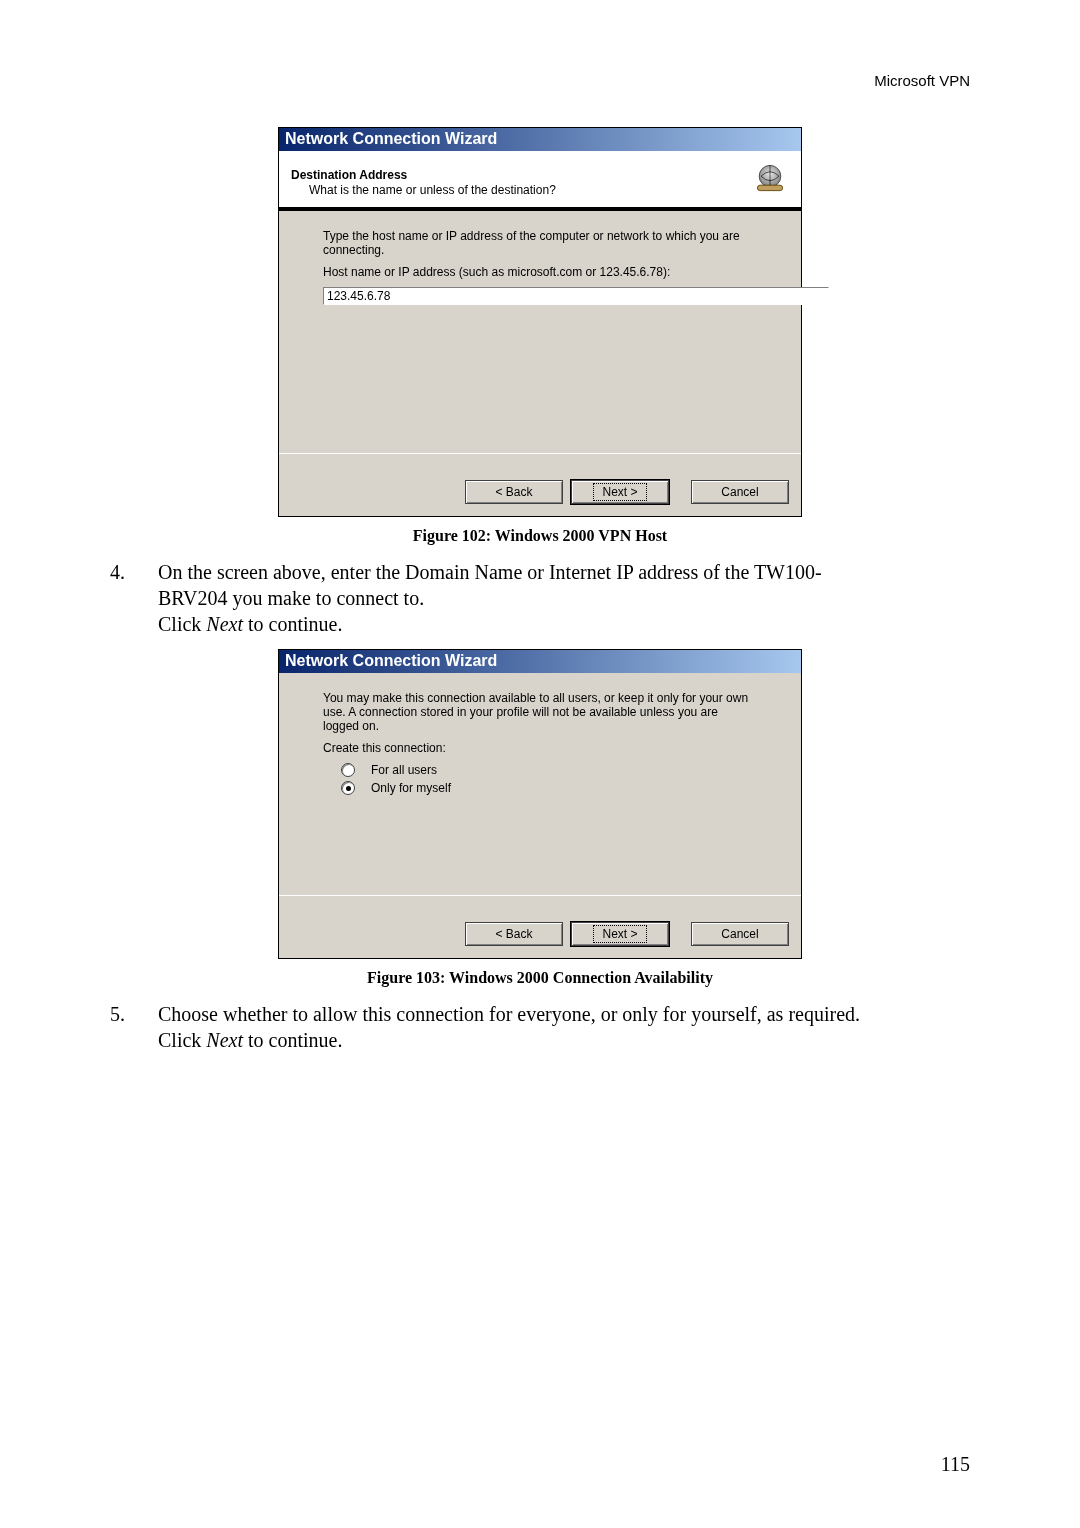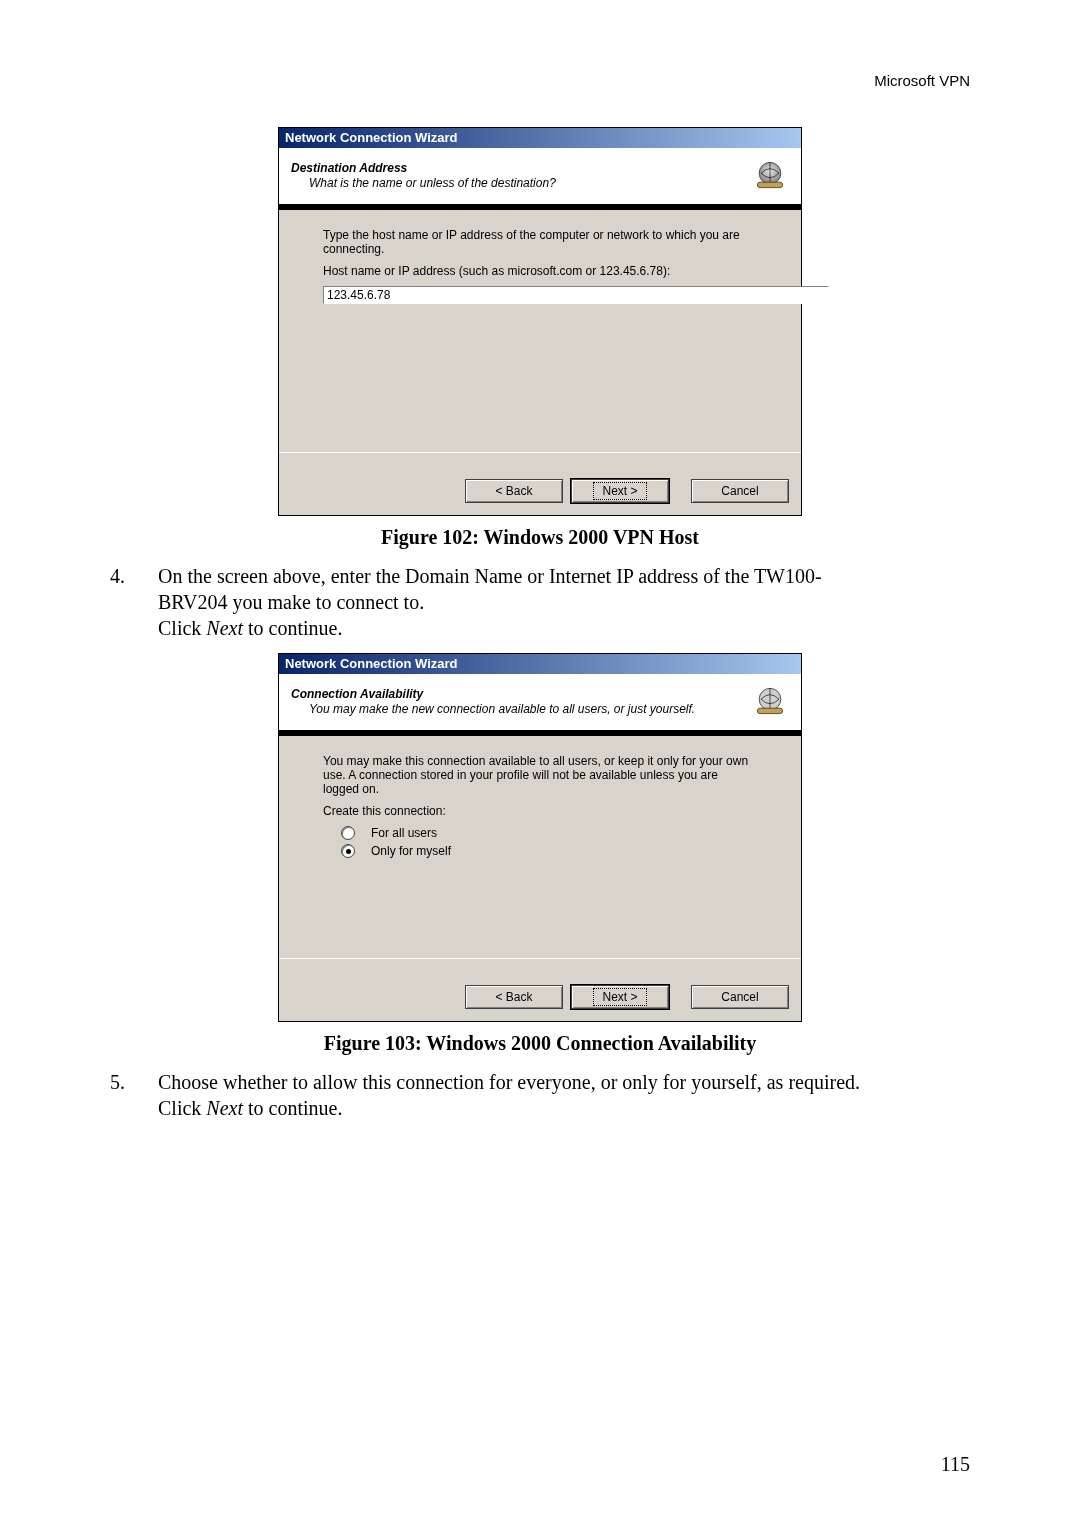--- a/index.html
+++ b/index.html
@@ -27,21 +27,21 @@
   }
   .footer-right {
     position: absolute;
     bottom: 52px;
     right: 110px;
     font-size: 20px;
   }
   .caption {
     text-align: center;
     font-weight: bold;
-    font-size: 20px;
+    font-size: 16px;
     margin: 10px 0 14px 0;
   }
   .numitem {
     display: flex;
     font-size: 20px;
     line-height: 1.3;
     margin: 0 0 12px 0;
   }
   .numitem .num {
     width: 48px;
@@ -62,30 +62,29 @@
     background: #d8d4cc; 
     font-family: Tahoma, Arial, sans-serif;
     font-size: 12px;
     color: #000;
   }
   .titlebar {
     background: linear-gradient(90deg, #08246b 0%, #a6c7ee 100%);
     color: #fff;
     font-weight: bold;
     padding: 2px 20px 3px 6px;
-    font-size: 13px;
+    font-size: 16px;
   }
   .banner {
     background: #ffffff;
-    border-bottom: 6px solid #000000;
+    border-bottom: 4px solid #000000;
     padding: 8px 12px 10px 12px;
     display: flex;
-    align-items: center;
+    align-items: flex-end;
     justify-content: space-between;
-    font-style: italic;
   }
   .banner .bt {
     flex: 1;
   }
   .banner .bh {
     font-weight: bold;
     font-size: 12px;
   }
   .banner .bs {
     font-size: 12px;
@@ -207,33 +206,20 @@
     <div class="txt">
       <span>On the screen above, enter the Domain Name or Internet IP address of the TW100-</span><br>
       <span>BRV204  you make to connect to.</span><br>
       <span>Click </span><span class="italic">Next</span><span> to continue.</span>
     </div>
   </div>
 
   <div class="dialog-wrap" style="margin-top:6px;">
     <div class="dialog">
       <div class="titlebar">Network Connection Wizard</div>
-      <div class="banner">
-        <div class="bt">
-          <div class="bh">Connection Availability</div>
-          <div class="bs">You may make the new connection available to all users, or just yourself.</div>
-        </div>
-        <div class="bicon">
-          <svg viewBox="0 0 40 40" width="36" height="36">
-            <circle cx="20" cy="18" r="12" fill="#cfcfcf" stroke="#404040"></circle>
-            <path d="M10 18 Q20 8 30 18 M10 18 Q20 28 30 18 M20 6 L20 30" stroke="#000" fill="none" stroke-width="0.7"></path>
-            <rect x="6" y="28" width="28" height="6" rx="3" fill="#c0a060" stroke="#604000"></rect>
-          </svg>
-        </div>
-      </div>
       <div class="content" style="min-height:200px;">
         <p>You may make this connection available to all users, or keep it only for your own use.  A connection stored in your profile will not be available unless you are logged on.</p>
         <p class="group-label">Create this connection:</p>
         <div class="radio-row">
           <span class="radio"></span>
           <span>For all users</span>
         </div>
         <div class="radio-row">
           <span class="radio">
               <span class="dot"></span>

